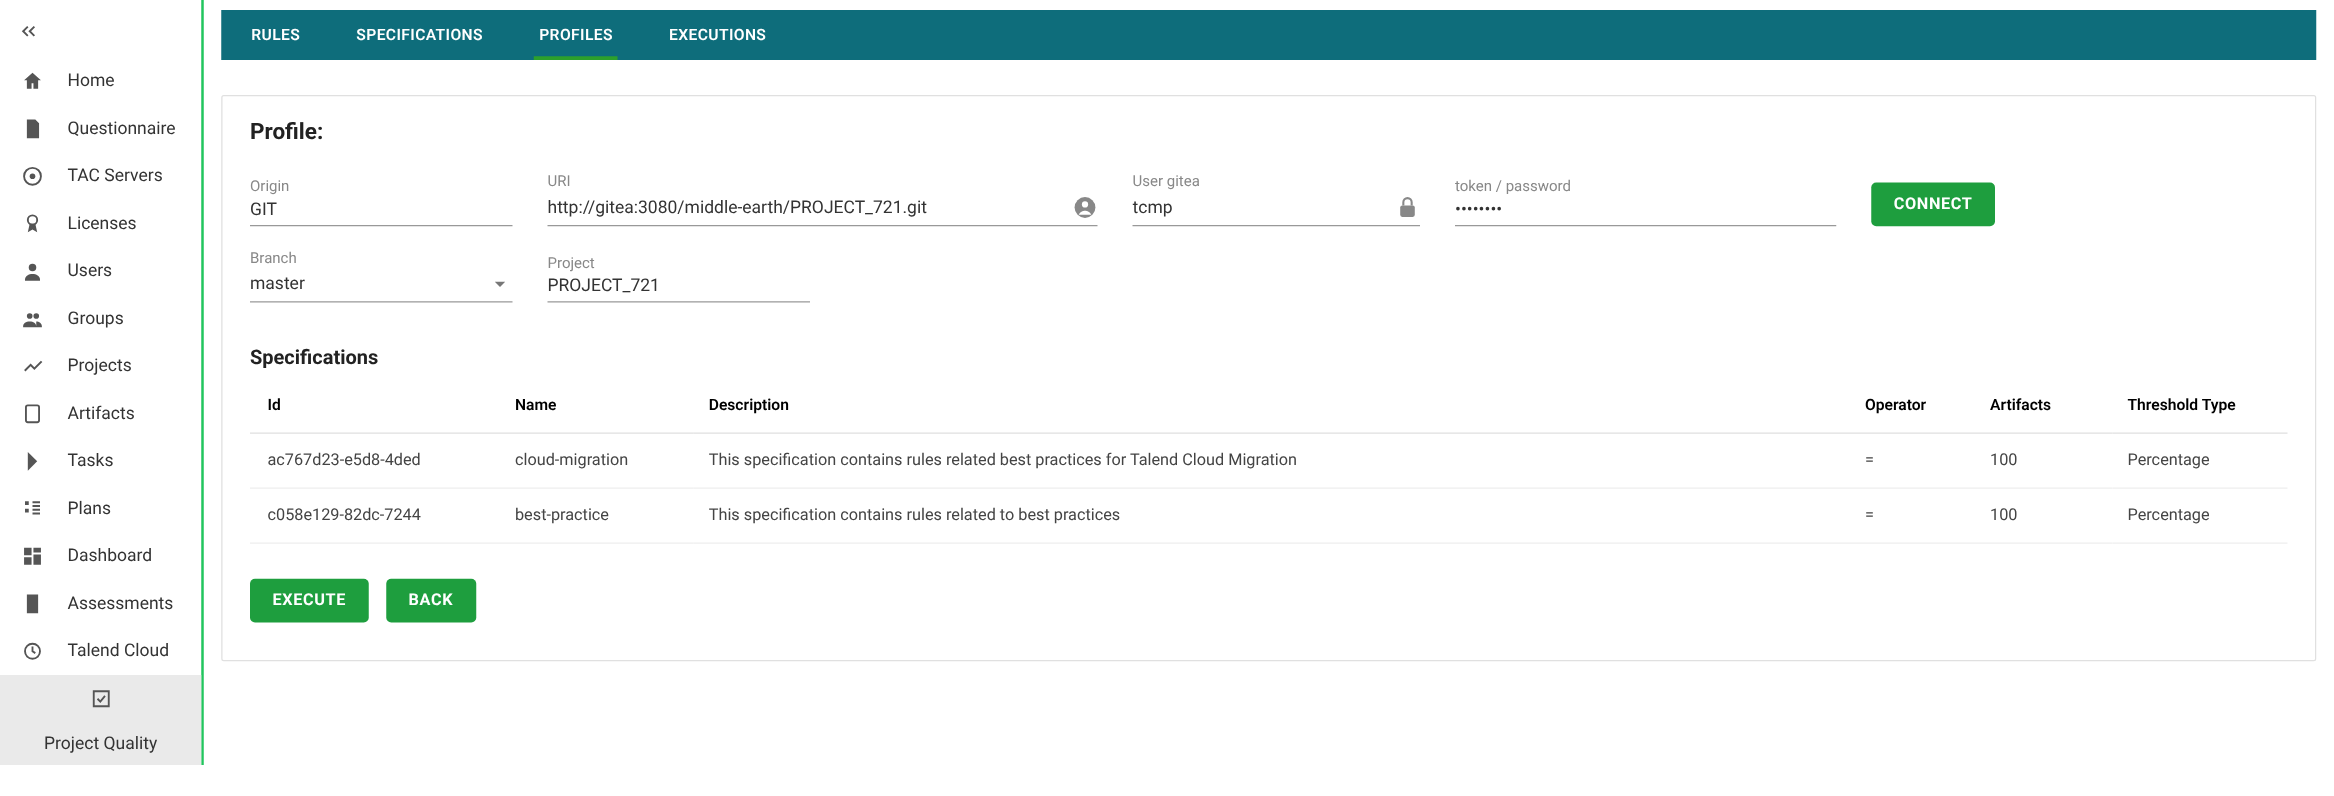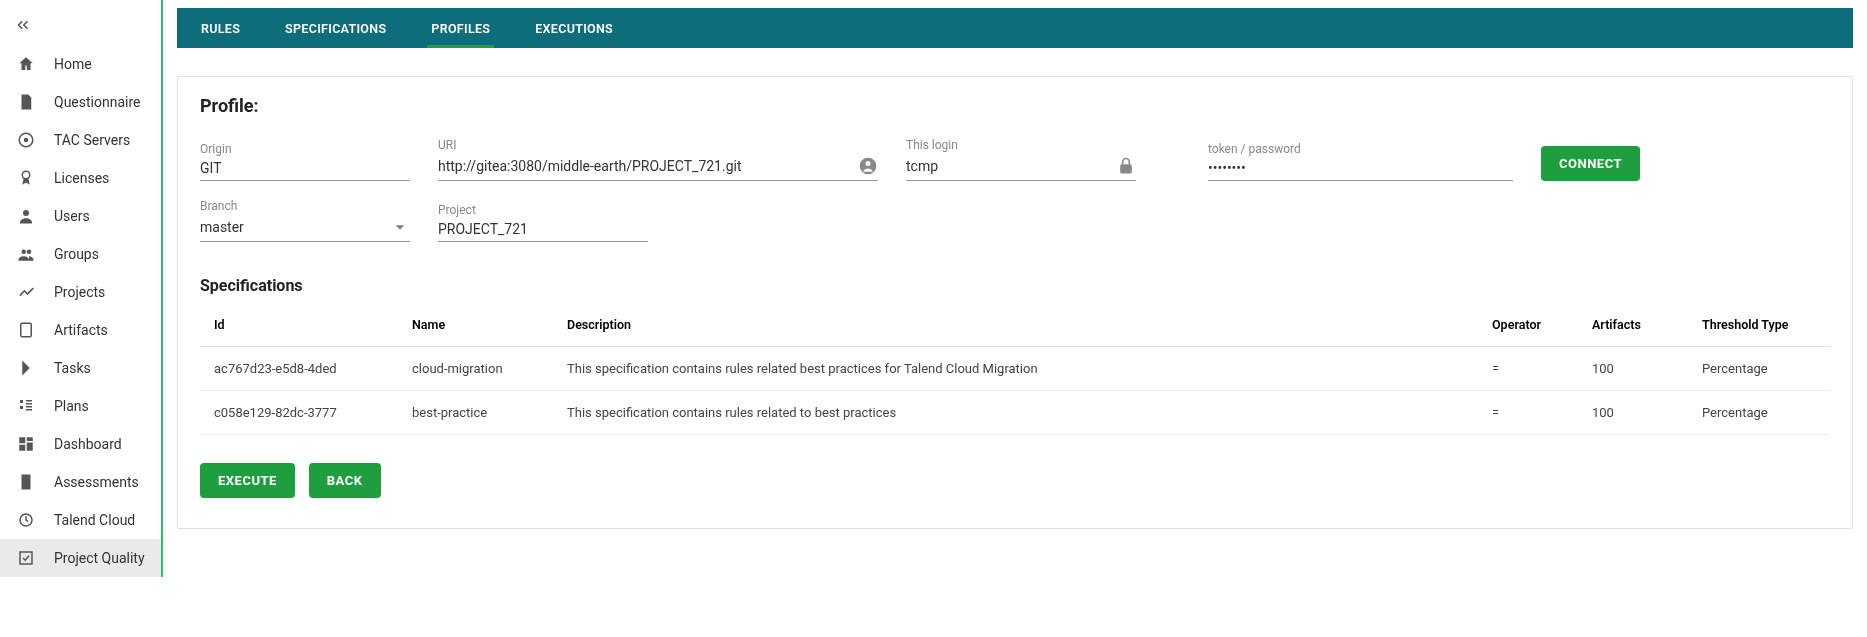--- a/index.html
+++ b/index.html
@@ -2,21 +2,21 @@
 <html><head>
 <meta charset="utf-8">
 <style>
 * { margin:0; padding:0; box-sizing:border-box; font-family:-apple-system,BlinkMacSystemFont,"Segoe UI",Roboto,Arial,sans-serif; }
 body { display:flex; background:#fff; color:#333; font-size:14px; }
 
 
 .sidebar { width:163px; border-right:2px solid #22c55e; padding-top:8px; flex-shrink:0; }
 .sidebar .collapse { padding:8px 14px; cursor:pointer; color:#555; }
 .sidebar-item { display:flex; align-items:center; gap:18px; padding:9px 16px; cursor:pointer; color:#333; font-size:14px; }
-.sidebar-item.active { background:#eaeaea; }
+.sidebar-item.active { background:#eaeaea;flex-direction:column; }
 .sidebar-item .icon { width:20px; height:20px; display:flex; align-items:center; justify-content:center; color:#555; flex-shrink:0; }
 .sidebar-item .icon svg { width:18px; height:18px; fill:currentColor; }
 
 
 .main { flex:1; padding:8px 14px 0 14px; }
 
 .tabbar { background:#0e6d7b; display:flex; gap:37px; padding:0 20px; height:40px; align-items:center; }
 .tab { color:#fff; font-size:12.5px; font-weight:600; letter-spacing:.3px; cursor:pointer; padding:0 4px; height:100%; display:flex; align-items:center; position:relative; }
 .tab.active::after { content:""; position:absolute; left:0; right:0; bottom:0; height:3px; background:#2ca02c; }
 
@@ -29,21 +29,21 @@
 .field { display:flex; flex-direction:column; }
 .field label { font-size:12px; color:#888; margin-bottom:2px; }
 .field .input-wrap { display:flex; align-items:center; border-bottom:1px solid #999; padding:2px 0 4px; }
 .field input, .field select { border:none; outline:none; font-size:14px; color:#333; background:transparent; width:100%; }
 .field .suffix-icon { color:#777; margin-left:6px; display:flex; }
 .field .suffix-icon svg { width:20px; height:20px; fill:currentColor; }
 
 .w-origin  { width:210px; }
 .w-uri     { width:440px; }
 .w-login   { width:230px; }
-.w-token   { width:305px;margin-left:44px; }
+.w-token   { width:305px; }
 .w-branch  { width:210px; }
 .w-project { width:210px; }
 
 .btn { border:none; border-radius:4px; padding:10px 18px; font-size:13px; font-weight:700; letter-spacing:.5px; color:#fff; cursor:pointer; }
 .btn-green { background:#1e9e3e; }
 
 
 table { width:100%; border-collapse:collapse; margin-top:6px; }
 thead th { text-align:left; font-size:12.5px; font-weight:600; color:#000000; padding:14px 12px; border-bottom:1px solid #e0e0e0; }
 tbody td { font-size:13px; color:#444; padding:14px 12px; border-bottom:1px solid #eee; }
@@ -271,21 +271,21 @@
         <div class="input-wrap">
           <input value="http://gitea:3080/middle-earth/PROJECT_721.git" style="">
           <span class="suffix-icon">
               <svg>
                 <use href="#i-person"></use>
               </svg>
             </span>
         </div>
       </div>
       <div class="field w-login">
-        <label>This login</label>
+        <label>User gitea</label>
         <div class="input-wrap">
           <input value="tcmp" style="">
           <span class="suffix-icon">
               <svg>
                 <use href="#i-lock"></use>
               </svg>
             </span>
         </div>
       </div>
       <div class="field w-token">
@@ -333,21 +333,21 @@
       <tbody id="spec-body">
           <tr>
             <td>ac767d23-e5d8-4ded</td>
             <td>cloud-migration</td>
             <td>This specification contains rules related best practices for Talend Cloud Migration</td>
             <td>=</td>
             <td>100</td>
             <td>Percentage</td>
           </tr>
           <tr>
-            <td>c058e129-82dc-3777</td>
+            <td>c058e129-82dc-7244</td>
             <td>best-practice</td>
             <td>This specification contains rules related to best practices</td>
             <td>=</td>
             <td>100</td>
             <td>Percentage</td>
           </tr>
         </tbody>
     </table>
 
     <div class="actions">

